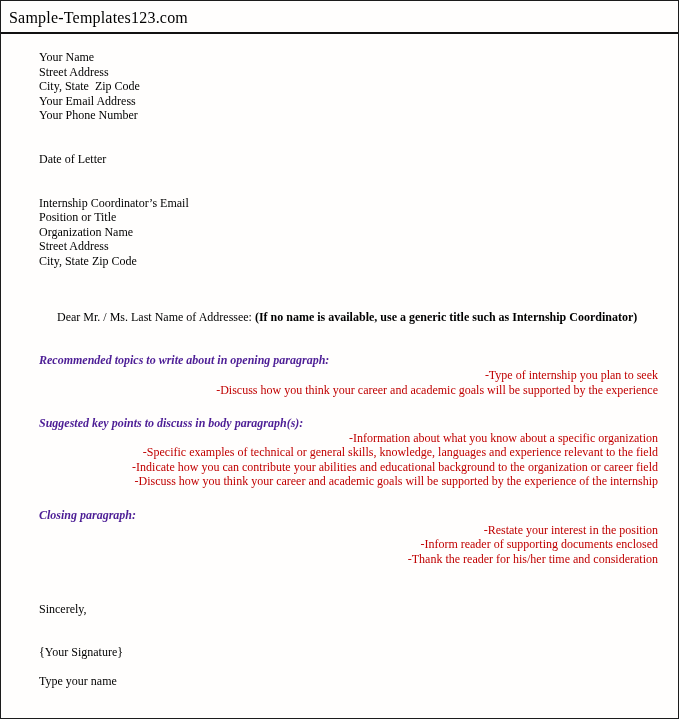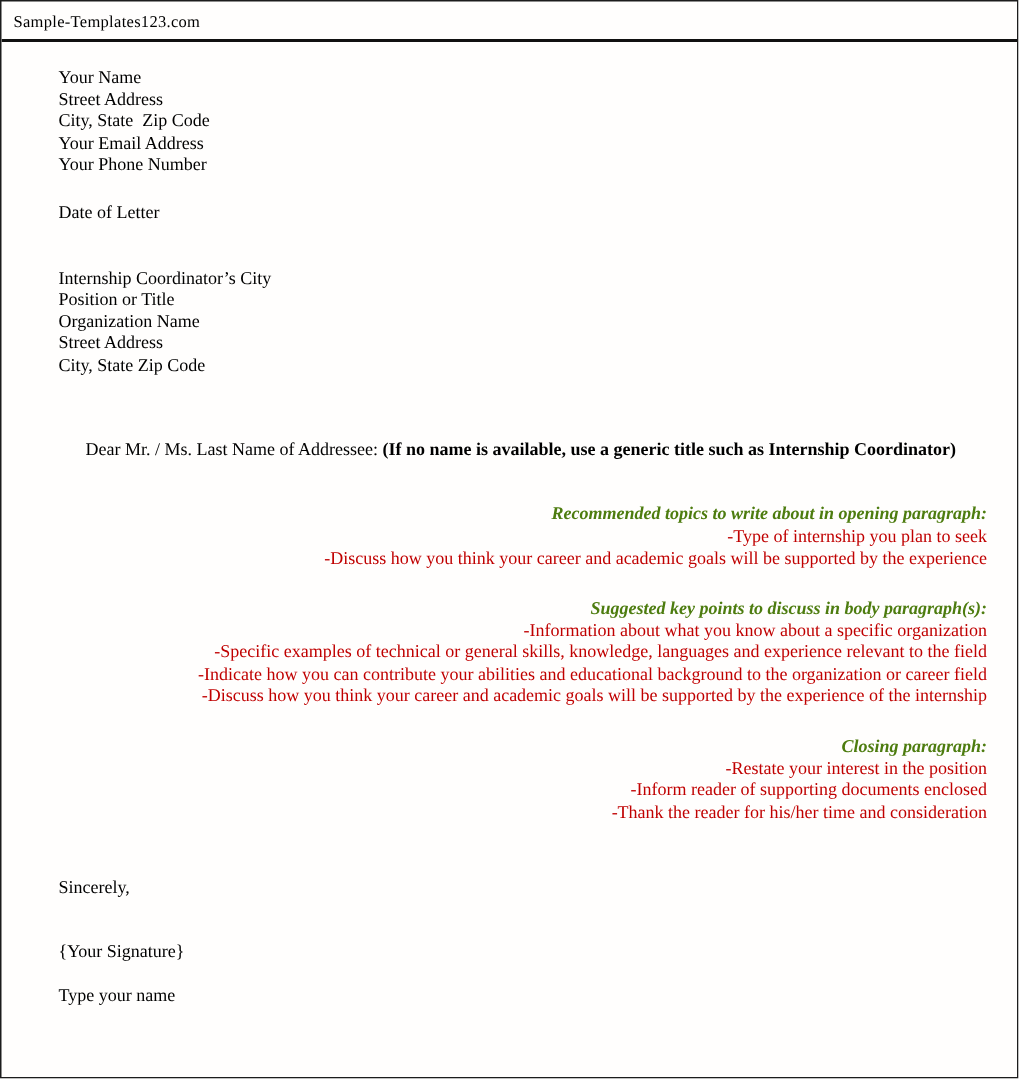--- a/index.html
+++ b/index.html
@@ -12,43 +12,42 @@
   .page {
     width: 679px;
     height: 719px;
     background: #fffefd;
     border: 1px solid #1c1c1c;
     overflow: hidden;
   }
   .site-header {
     padding: 8px 10px 5px 8px;
     border-bottom: 2px solid #111;
-    font-size: 11px;
+    font-size: 16px;
     letter-spacing: 0.2px;
   }
   .content {
     padding: 14px 20px 0 38px;
     font-size: 12px;
     line-height: 14.6px;
   }
   .line, .point, .heading, .salutation, .single {
     white-space: pre;
   }
   .block-sender    { margin-top: 2px; }
-  .block-date      { margin-top: 17px; }
+  .block-date      { margin-top: 29px; }
   .block-recipient { margin-top: 29px; }
   .block-salutation{ margin-top: 27px; }
   .salutation-italic { font-weight: bold; }
   .section         { margin-top: 19px; }
   .section.first   { margin-top: 14px; }
   .heading {
     font-weight: bold;
     font-style: italic;
-    color: #4d7c0f;
-    text-align: right;
+    color: #4c1d95;
   }
   .point { color: var(--accent-red, #c00000); text-align: right; }
   .block-closing   { margin-top: 36px; }
   .block-signature { margin-top: 28px; }
   .block-typedname { margin-top: 14px; }
 </style>
 </head>
 <body>
 
 <div class="page">
@@ -65,21 +64,21 @@
       <div class="line">City, State  Zip Code</div>
       <div class="line">Your Email Address</div>
       <div class="line">Your Phone Number</div>
     </div>
 
     <div class="block-date">
       <div class="single">Date of Letter</div>
     </div>
 
     <div class="block-recipient">
-      <div class="line">Internship Coordinator’s City</div>
+      <div class="line">Internship Coordinator’s Email</div>
       <div class="line">Position or Title</div>
       <div class="line">Organization Name</div>
       <div class="line">Street Address</div>
       <div class="line">City, State Zip Code</div>
     </div>
 
     <div class="block-salutation salutation">
       <span>Dear Mr. / Ms. Last Name of Addressee: </span><span class="salutation-italic">(If no name is available, use a generic title such as Internship Coordinator)</span>
     </div>
 

